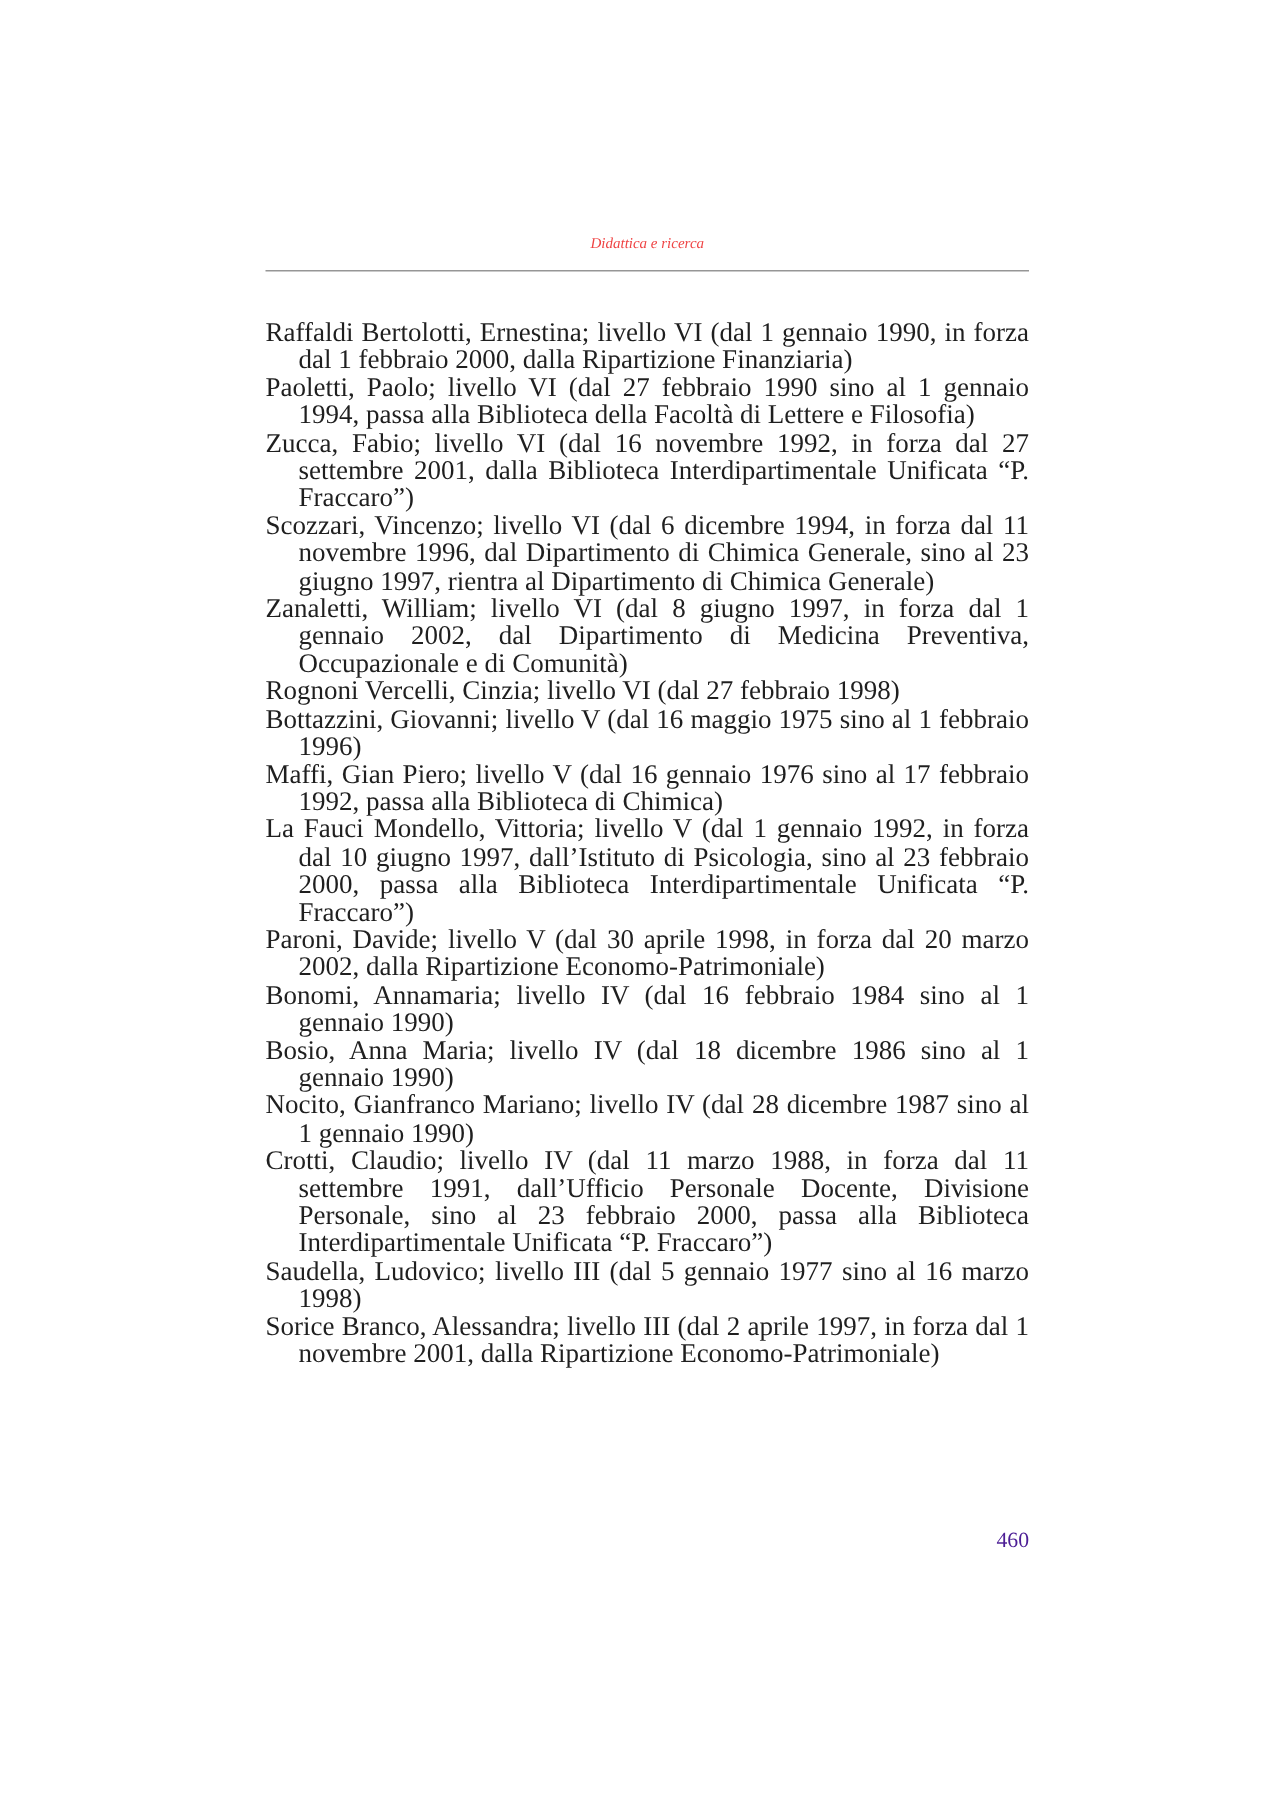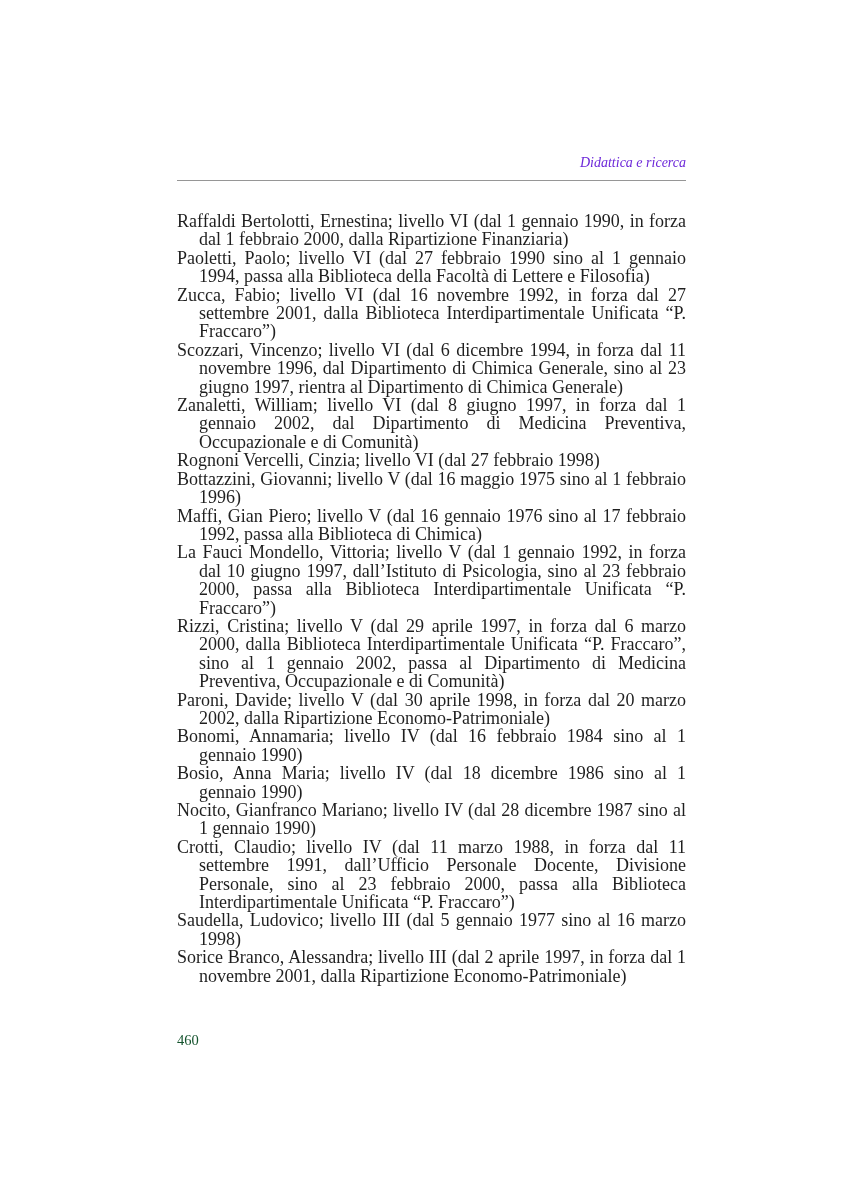--- a/index.html
+++ b/index.html
@@ -14,25 +14,25 @@
     background: #ffffff;
     font-family: "Liberation Serif", "DejaVu Serif", serif;
     color: #1f1f1f;
     overflow: hidden;
   }
   .running-head {
     position: absolute;
     top: 155px;
     left: 177px;
     width: 509px;
-    text-align: right;
+    text-align: center;
     font-style: italic;
-    font-size: 14px;
+    font-size: 10px;
     line-height: 16px;
-    color: #6d28d9;
+    color: #ef4444;
   }
   .head-rule {
     position: absolute;
     top: 180px;
     left: 177px;
     width: 509px;
     height: 0;
     border-top: 1px solid #969696;
   }
   .entries {
@@ -48,45 +48,43 @@
     text-align: justify;
     font-size: 18px;
     line-height: 18.4px;
     color: #1f1f1f;
   }
   .folio {
     position: absolute;
     top: 1019px;
     left: 177px;
     width: 509px;
-    text-align: left;
+    text-align: right;
     font-size: 14.5px;
-    color: #14532d;
-    margin-top: 13px;
+    color: #4c1d95;
   }
 </style>
 </head>
 <body>
 
 <div class="page">
   <div class="running-head">Didattica e ricerca</div>
 
   <div class="head-rule"></div>
 
   <div class="entries">
       <p class="entry">Raffaldi Bertolotti, Ernestina; livello VI (dal 1 gennaio 1990, in forza dal 1 febbraio 2000, dalla Ripartizione Finanziaria)</p>
       <p class="entry">Paoletti, Paolo; livello VI (dal 27 febbraio 1990 sino al 1 gennaio 1994, passa alla Biblioteca della Facoltà di Lettere e Filosofia)</p>
       <p class="entry">Zucca, Fabio; livello VI (dal 16 novembre 1992, in forza dal 27 settembre 2001, dalla Biblioteca Interdipartimentale Unificata “P. Fraccaro”)</p>
       <p class="entry">Scozzari, Vincenzo; livello VI (dal 6 dicembre 1994, in forza dal 11 novembre 1996, dal Dipartimento di Chimica Generale, sino al 23 giugno 1997, rientra al Dipartimento di Chimica Generale)</p>
       <p class="entry">Zanaletti, William; livello VI (dal 8 giugno 1997, in forza dal 1 gennaio 2002, dal Dipartimento di Medicina Preventiva, Occupazionale e di Comunità)</p>
       <p class="entry">Rognoni Vercelli, Cinzia; livello VI (dal 27 febbraio 1998)</p>
       <p class="entry">Bottazzini, Giovanni; livello V (dal 16 maggio 1975 sino al 1 febbraio 1996)</p>
       <p class="entry">Maffi, Gian Piero; livello V (dal 16 gennaio 1976 sino al 17 febbraio 1992, passa alla Biblioteca di Chimica)</p>
       <p class="entry">La Fauci Mondello, Vittoria; livello V (dal 1 gennaio 1992, in forza dal 10 giugno 1997, dall’Istituto di Psicologia, sino al 23 febbraio 2000, passa alla Biblioteca Interdipartimentale Unificata “P. Fraccaro”)</p>
-      <p class="entry">Rizzi, Cristina; livello V (dal 29 aprile 1997, in forza dal 6 marzo 2000, dalla Biblioteca Interdipartimentale Unificata “P. Fraccaro”, sino al 1 gennaio 2002, passa al Dipartimento di Medicina Preventiva, Occupazionale e di Comunità)</p>
       <p class="entry">Paroni, Davide; livello V (dal 30 aprile 1998, in forza dal 20 marzo 2002, dalla Ripartizione Economo-Patrimoniale)</p>
       <p class="entry">Bonomi, Annamaria; livello IV (dal 16 febbraio 1984 sino al 1 gennaio 1990)</p>
       <p class="entry">Bosio, Anna Maria; livello IV (dal 18 dicembre 1986 sino al 1 gennaio 1990)</p>
       <p class="entry">Nocito, Gianfranco Mariano; livello IV (dal 28 dicembre 1987 sino al 1 gennaio 1990)</p>
       <p class="entry">Crotti, Claudio; livello IV (dal 11 marzo 1988, in forza dal 11 settembre 1991, dall’Ufficio Personale Docente, Divisione Personale, sino al 23 febbraio 2000, passa alla Biblioteca Interdipartimentale Unificata “P. Fraccaro”)</p>
       <p class="entry">Saudella, Ludovico; livello III (dal 5 gennaio 1977 sino al 16 marzo 1998)</p>
       <p class="entry">Sorice Branco, Alessandra; livello III (dal 2 aprile 1997, in forza dal 1 novembre 2001, dalla Ripartizione Economo-Patrimoniale)</p>
     </div>
 
   <div class="folio">460</div>

